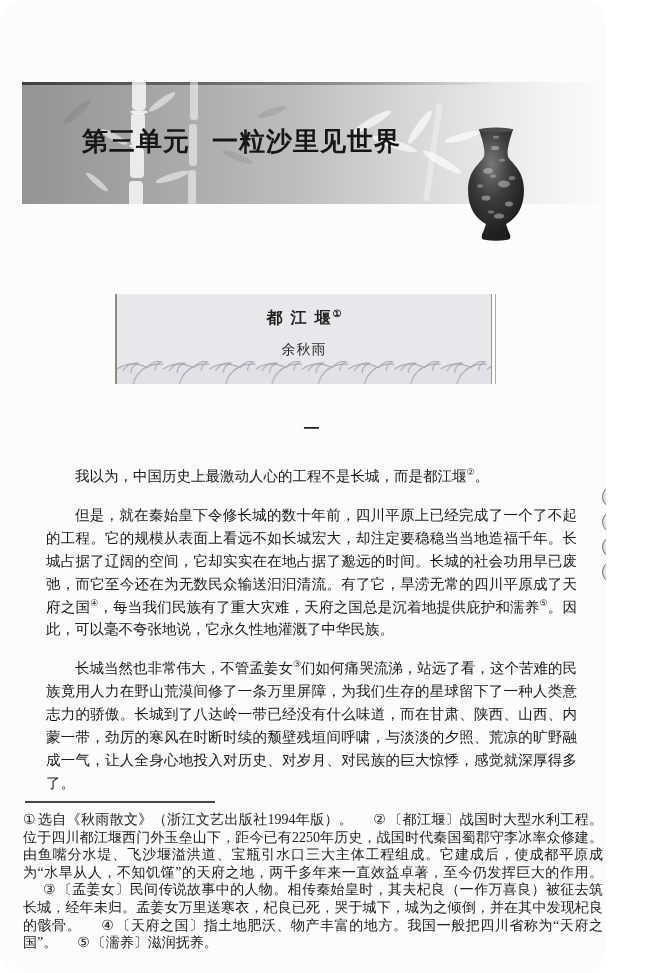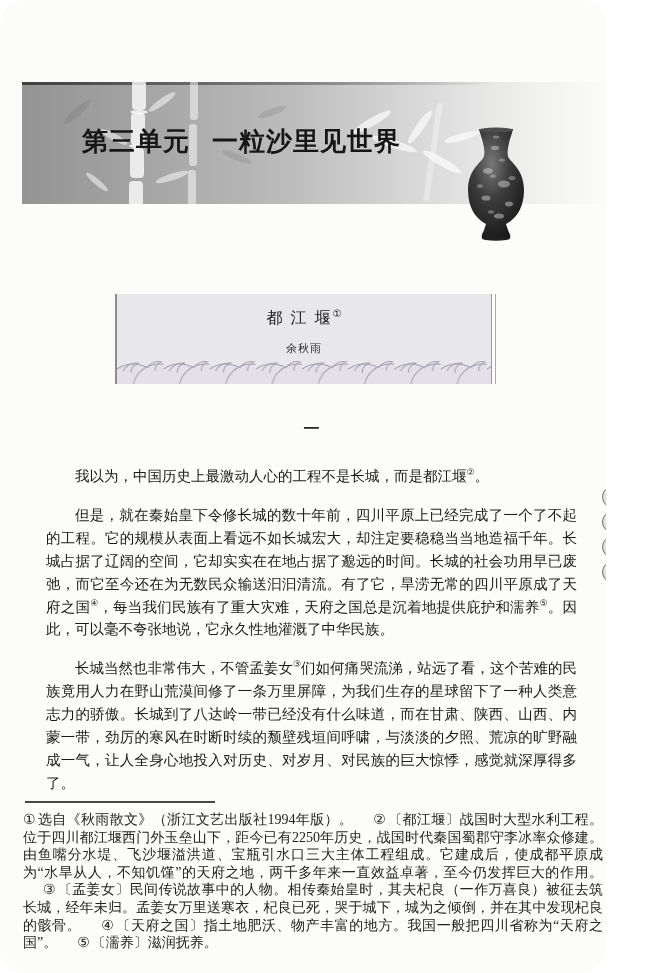--- a/index.html
+++ b/index.html
@@ -20,24 +20,24 @@
           color:#161616;white-space:nowrap;letter-spacing:1px;}
   .banner-title .gap{display:inline-block;width:22px;}
 
   
   .vase{position:absolute;left:462px;top:126px;width:68px;height:120px;}
 
   
   .title-box{position:absolute;left:115px;top:294px;width:374px;height:90px;background:#e8e7eb;
           border-left:2px solid #8b8b8b;border-right:1px solid #9a9a9a;}
   .title-box::after{content:"";position:absolute;right:-5px;top:0;width:1px;height:100%;background:#aaa;}
-  .lesson-title{margin-top:14px;text-align:center;font-size:16px;font-weight:normal;
+  .lesson-title{margin-top:14px;text-align:center;font-size:16px;font-weight:bold;
           letter-spacing:2px;color:#222;}
   .lesson-title sup{font-size:10px;letter-spacing:0;}
-  .lesson-author{margin-top:12px;text-align:center;font-size:11px;letter-spacing:1px;color:#2a2a2a;}
+  .lesson-author{margin-top:12px;text-align:center;font-size:14px;letter-spacing:1px;color:#2a2a2a;}
   .waves{position:absolute;left:0;bottom:0;width:100%;height:30px;}
 
   
   .section-marker{position:absolute;left:30px;top:419px;width:563px;text-align:center;
           font-size:16px;font-weight:bold;color:#222;}
   .body-text{position:absolute;left:30px;top:449px;width:563px;font-size:14.5px;
           line-height:22.9px;text-align:justify;color:#1a1a1a;}
   .body-text p{margin:16px;text-indent:2em;}
   .ref{font-size:9px;vertical-align:super;line-height:0;}
 

